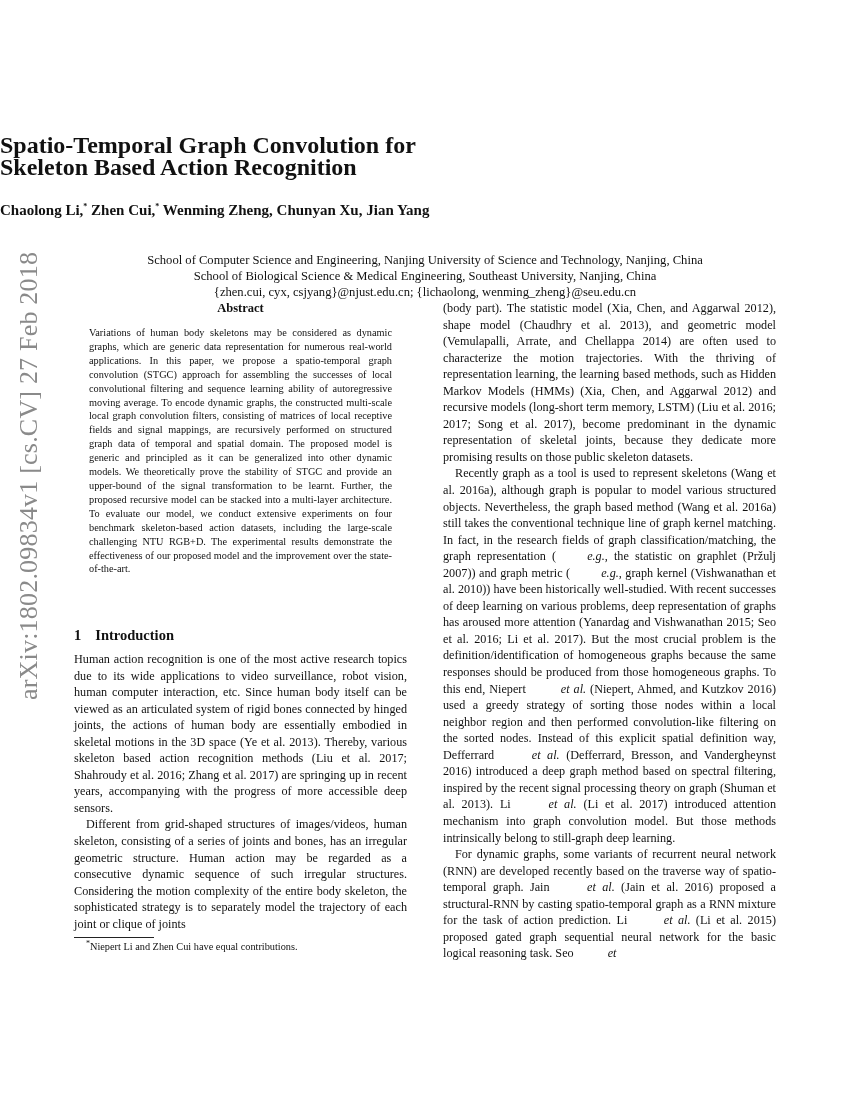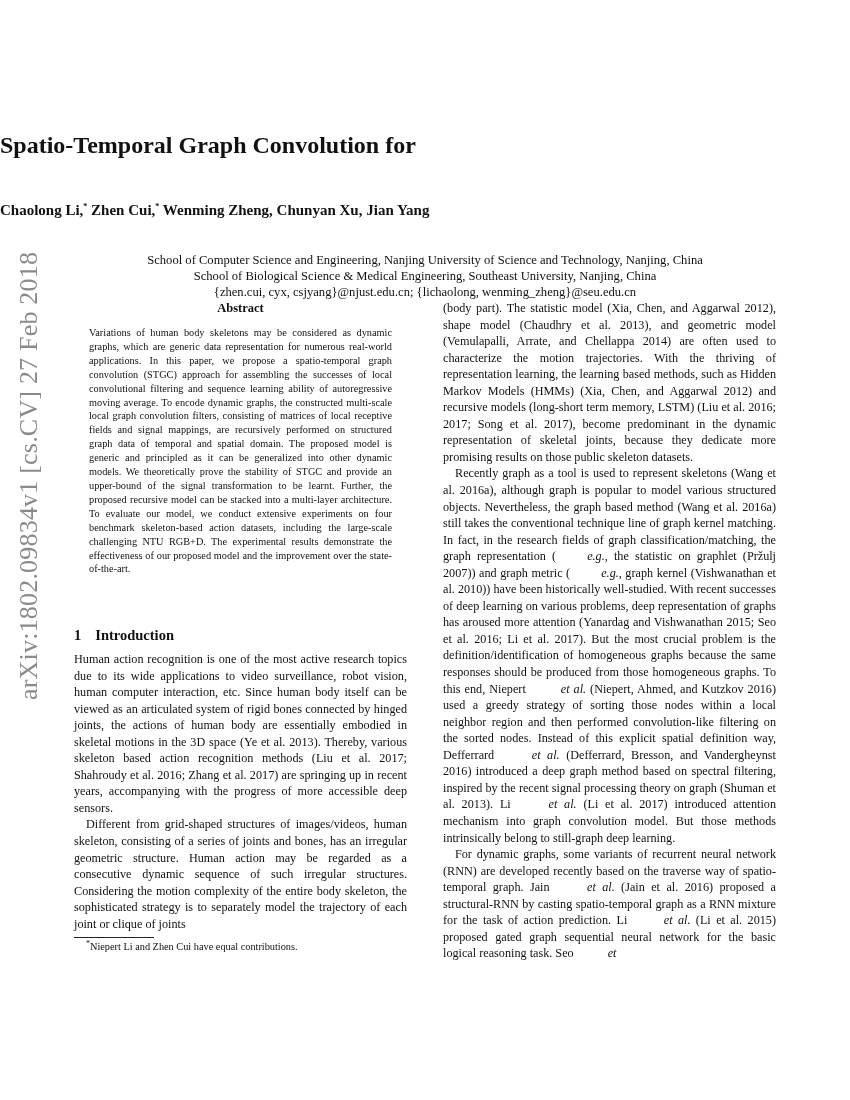--- a/index.html
+++ b/index.html
@@ -23,20 +23,21 @@
     em { font-style: italic; margin-left: 31px; }
     sup { font-size: 8px; }
   </style>
 </head>
 <body>
 
 <div class="stamp">arXiv:1802.09834v1  [cs.CV]  27 Feb 2018</div>
 
 <div class="title">
   <div>Spatio-Temporal Graph Convolution for</div>
+  <div>Skeleton Based Action Recognition</div>
 </div>
 
 <div class="authors">
   <span><span>Chaolong Li,</span><sup>*</sup></span>
   <span><span>Zhen Cui,</span><sup>*</sup></span>
   <span>Wenming Zheng,</span>
   <span>Chunyan Xu,</span>
   <span>Jian Yang</span>
 </div>
 

